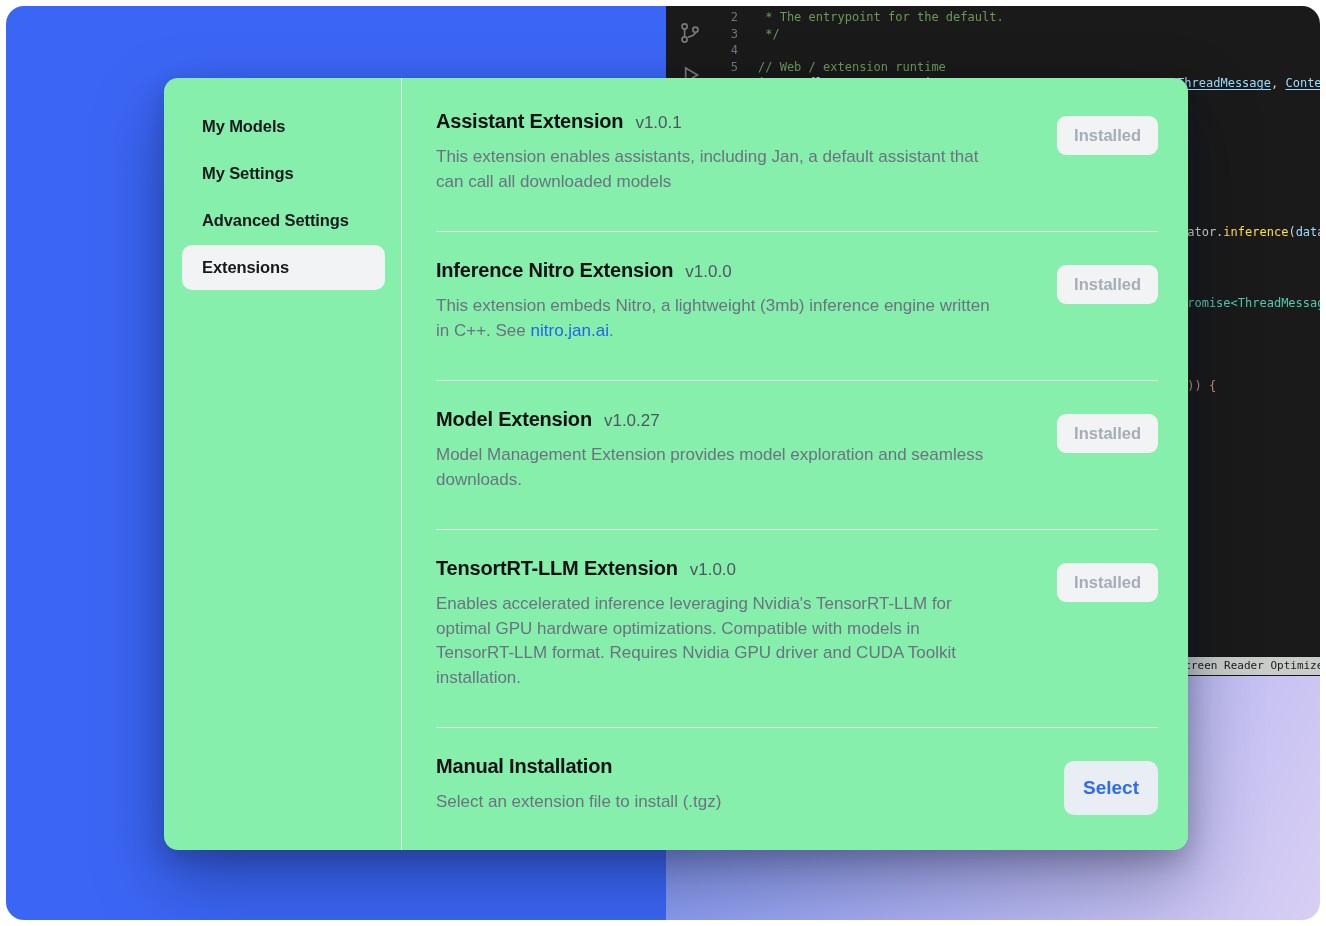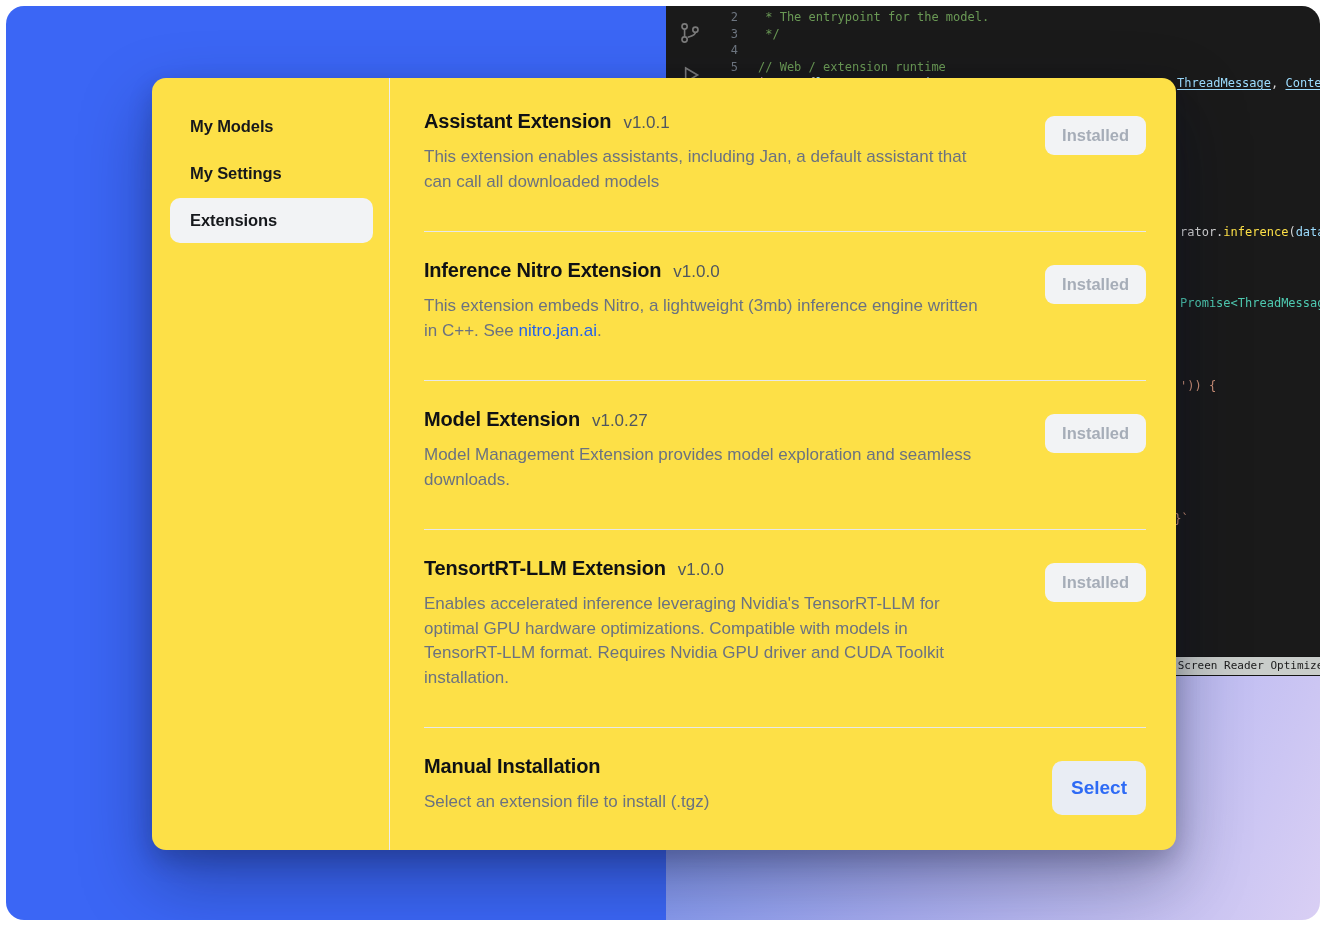--- a/index.html
+++ b/index.html
@@ -93,23 +93,23 @@
   .sb-badge {
     background: #c9cdca;
     color: #1b1b1b;
     padding: 2px 8px 3px 8px;
     white-space: nowrap;
     margin-right: -18px;
   }
   
   .card {
     position: absolute;
-    left: 146px; top: 72px;
+    left: 158px; top: 72px;
     width: 1024px; height: 772px;
-    background: #fde047;
+    background: #86efac;
     border-radius: 14px;
     box-shadow: 0 30px 70px rgba(10,15,40,.35), 0 10px 25px rgba(10,15,40,.20);
     display: flex;
     z-index: 5;
     overflow: hidden;
   }
   .nav {
     flex: none;
     width: 238px;
     border-right: 1px solid #ececee;
@@ -211,21 +211,21 @@
       <div class="act-icon dbg">
         <svg viewBox="0 0 24 24" width="26" height="26" fill="none" stroke="#9b9b9b" stroke-width="1.5">
           <path d="M8 5.5l11 6.5-11 6.5z"></path>
         </svg>
       </div>
     </div>
 
     <div class="code-area">
       <div class="code-line">
         <span class="ln">2</span>
-        <span class="code-text tk-c"> * The entrypoint for the model.</span>
+        <span class="code-text tk-c"> * The entrypoint for the default.</span>
       </div>
       <div class="code-line">
         <span class="ln">3</span>
         <span class="code-text tk-c"> */</span>
       </div>
       <div class="code-line">
         <span class="ln">4</span>
         <span class="code-text"></span>
       </div>
       <div class="code-line">
@@ -246,20 +246,21 @@
     <div class="statusbar">
       <span class="sb-text">go</span>
       <span class="sb-badge">Screen Reader Optimized</span>
     </div>
   </div>
 
   <div class="card">
     <div class="nav">
       <div class="nav-item">My Models</div>
       <div class="nav-item">My Settings</div>
+      <div class="nav-item">Advanced Settings</div>
       <div class="nav-item active">Extensions</div>
     </div>
 
     <div class="content">
 
       <div class="section first">
         <div class="sec-text">
           <div class="sec-title"><span>Assistant Extension</span><span class="sec-version">v1.0.1</span></div>
           <div class="sec-desc">This extension enables assistants, including Jan, a default assistant that can call all downloaded models</div>
         </div>

